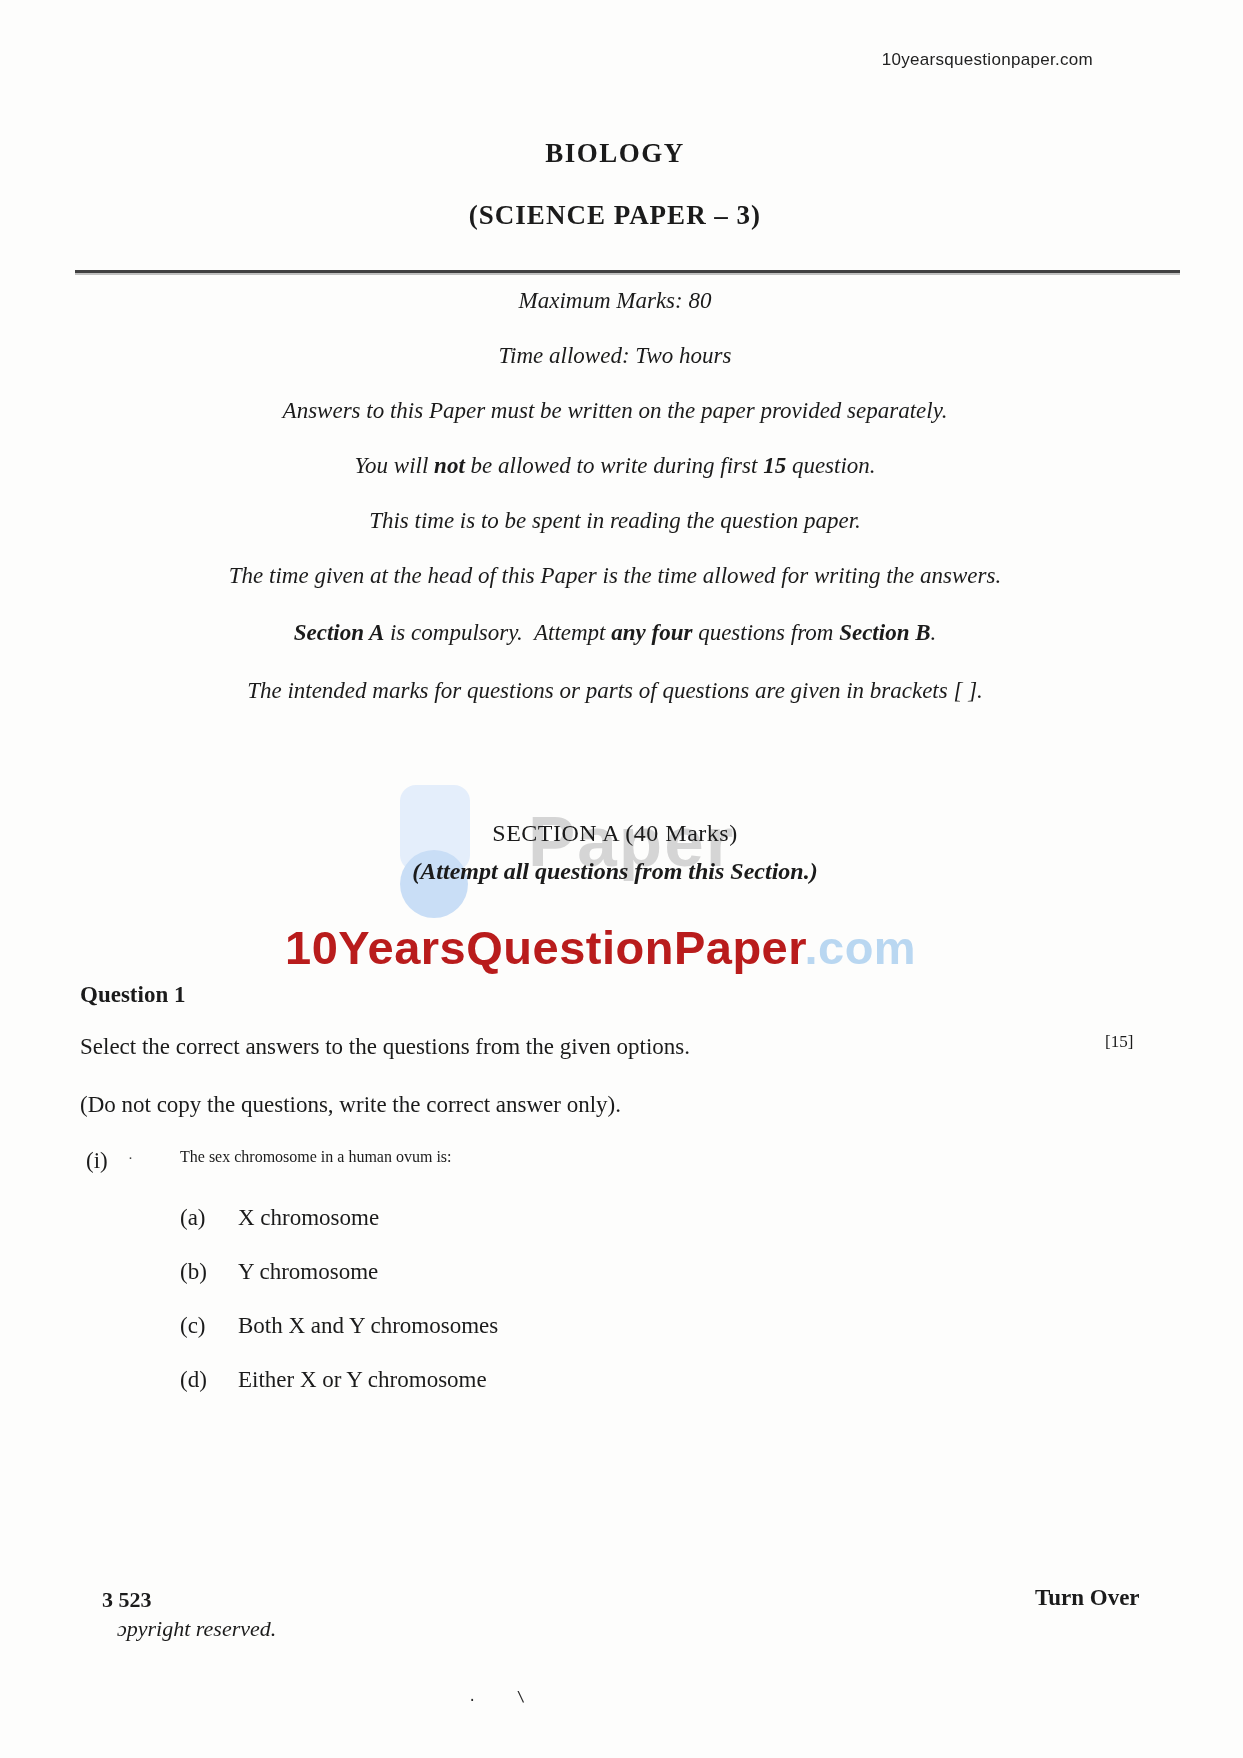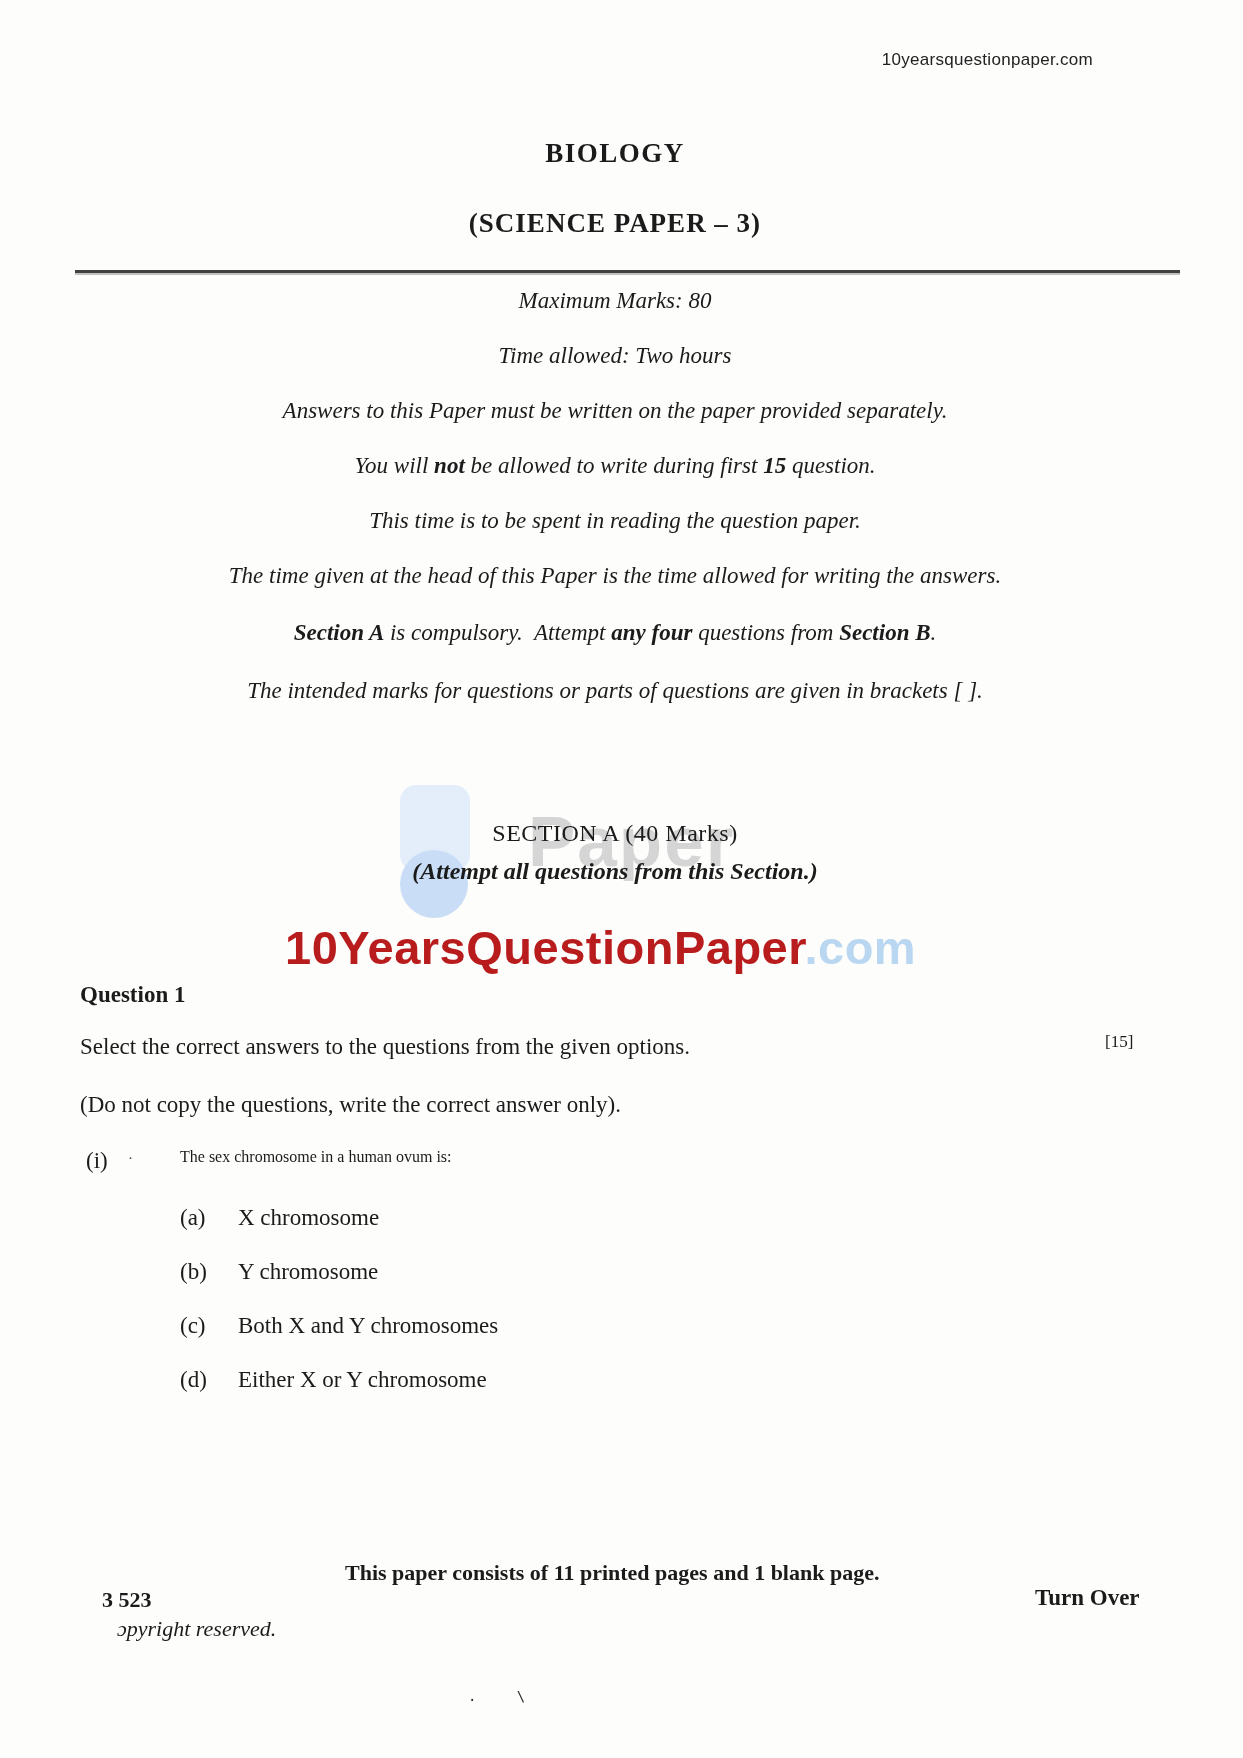--- a/index.html
+++ b/index.html
@@ -7,21 +7,21 @@
     position:relative; width:1243px; height:1758px; margin:0 auto;
     background:#fdfdfc; color:#1b1b1b; overflow:hidden;
     font-family:"Liberation Serif","DejaVu Serif",serif;
   }
   .abs{position:absolute;}
   .center-col{position:absolute; left:55px; width:1120px; text-align:center;}
   .sans{font-family:"Liberation Sans","DejaVu Sans",sans-serif;}
   .b{font-weight:bold;}
   .site-header{top:50px; left:0; width:1093px; text-align:right; font-size:17px; color:#222; letter-spacing:.3px;}
   .title-main{top:138px; font-size:27px; font-weight:bold; letter-spacing:1.5px;}
-  .title-sub{top:208px; font-size:27px; font-weight:bold; letter-spacing:1px;}
+  .title-sub{top:200px; font-size:27px; font-weight:bold; letter-spacing:1px;}
   .rule{top:270px; left:75px; width:1105px; height:0;
         border-top:3px solid #414141; box-shadow:0 2px 0 rgba(80,80,80,.35);}
   .pre{font-size:23px; font-style:italic; white-space:nowrap;}
   .p1{top:288px;} .p2{top:343px;} .p3{top:398px;} .p4{top:453px;}
   .p5{top:508px;} .p6{top:563px;} .p7{top:620px;} .p8{top:678px;}
   .sec-head{top:800px; font-size:24px; font-weight:normal; letter-spacing:.5px;margin-top:20px;}
   .sec-note{top:858px; font-size:24px; font-weight:bold; font-style:italic;}
   
   .wm{z-index:0;}
   .wm-bar{left:400px; top:785px; width:70px; height:86px; background:#e4eefb; border-radius:16px;}
@@ -90,19 +90,18 @@
 
   <div class="abs fg opt opt-letter o1">(a)</div>
   <div class="abs fg opt opt-text o1">X chromosome</div>
   <div class="abs fg opt opt-letter o2">(b)</div>
   <div class="abs fg opt opt-text o2">Y chromosome</div>
   <div class="abs fg opt opt-letter o3">(c)</div>
   <div class="abs fg opt opt-text o3">Both X and Y chromosomes</div>
   <div class="abs fg opt opt-letter o4">(d)</div>
   <div class="abs fg opt opt-text o4">Either X or Y chromosome</div>
 
-  <div class="abs fg consists">This paper consists of 11 printed pages and 1 blank page.</div>
   <div class="abs fg code">3 523</div>
   <div class="abs fg turnover">Turn Over</div>
   <div class="abs fg copyright">ɔpyright reserved.</div>
   <div class="abs fg artifact">. \</div>
 
 </div>
 
 </body></html>

